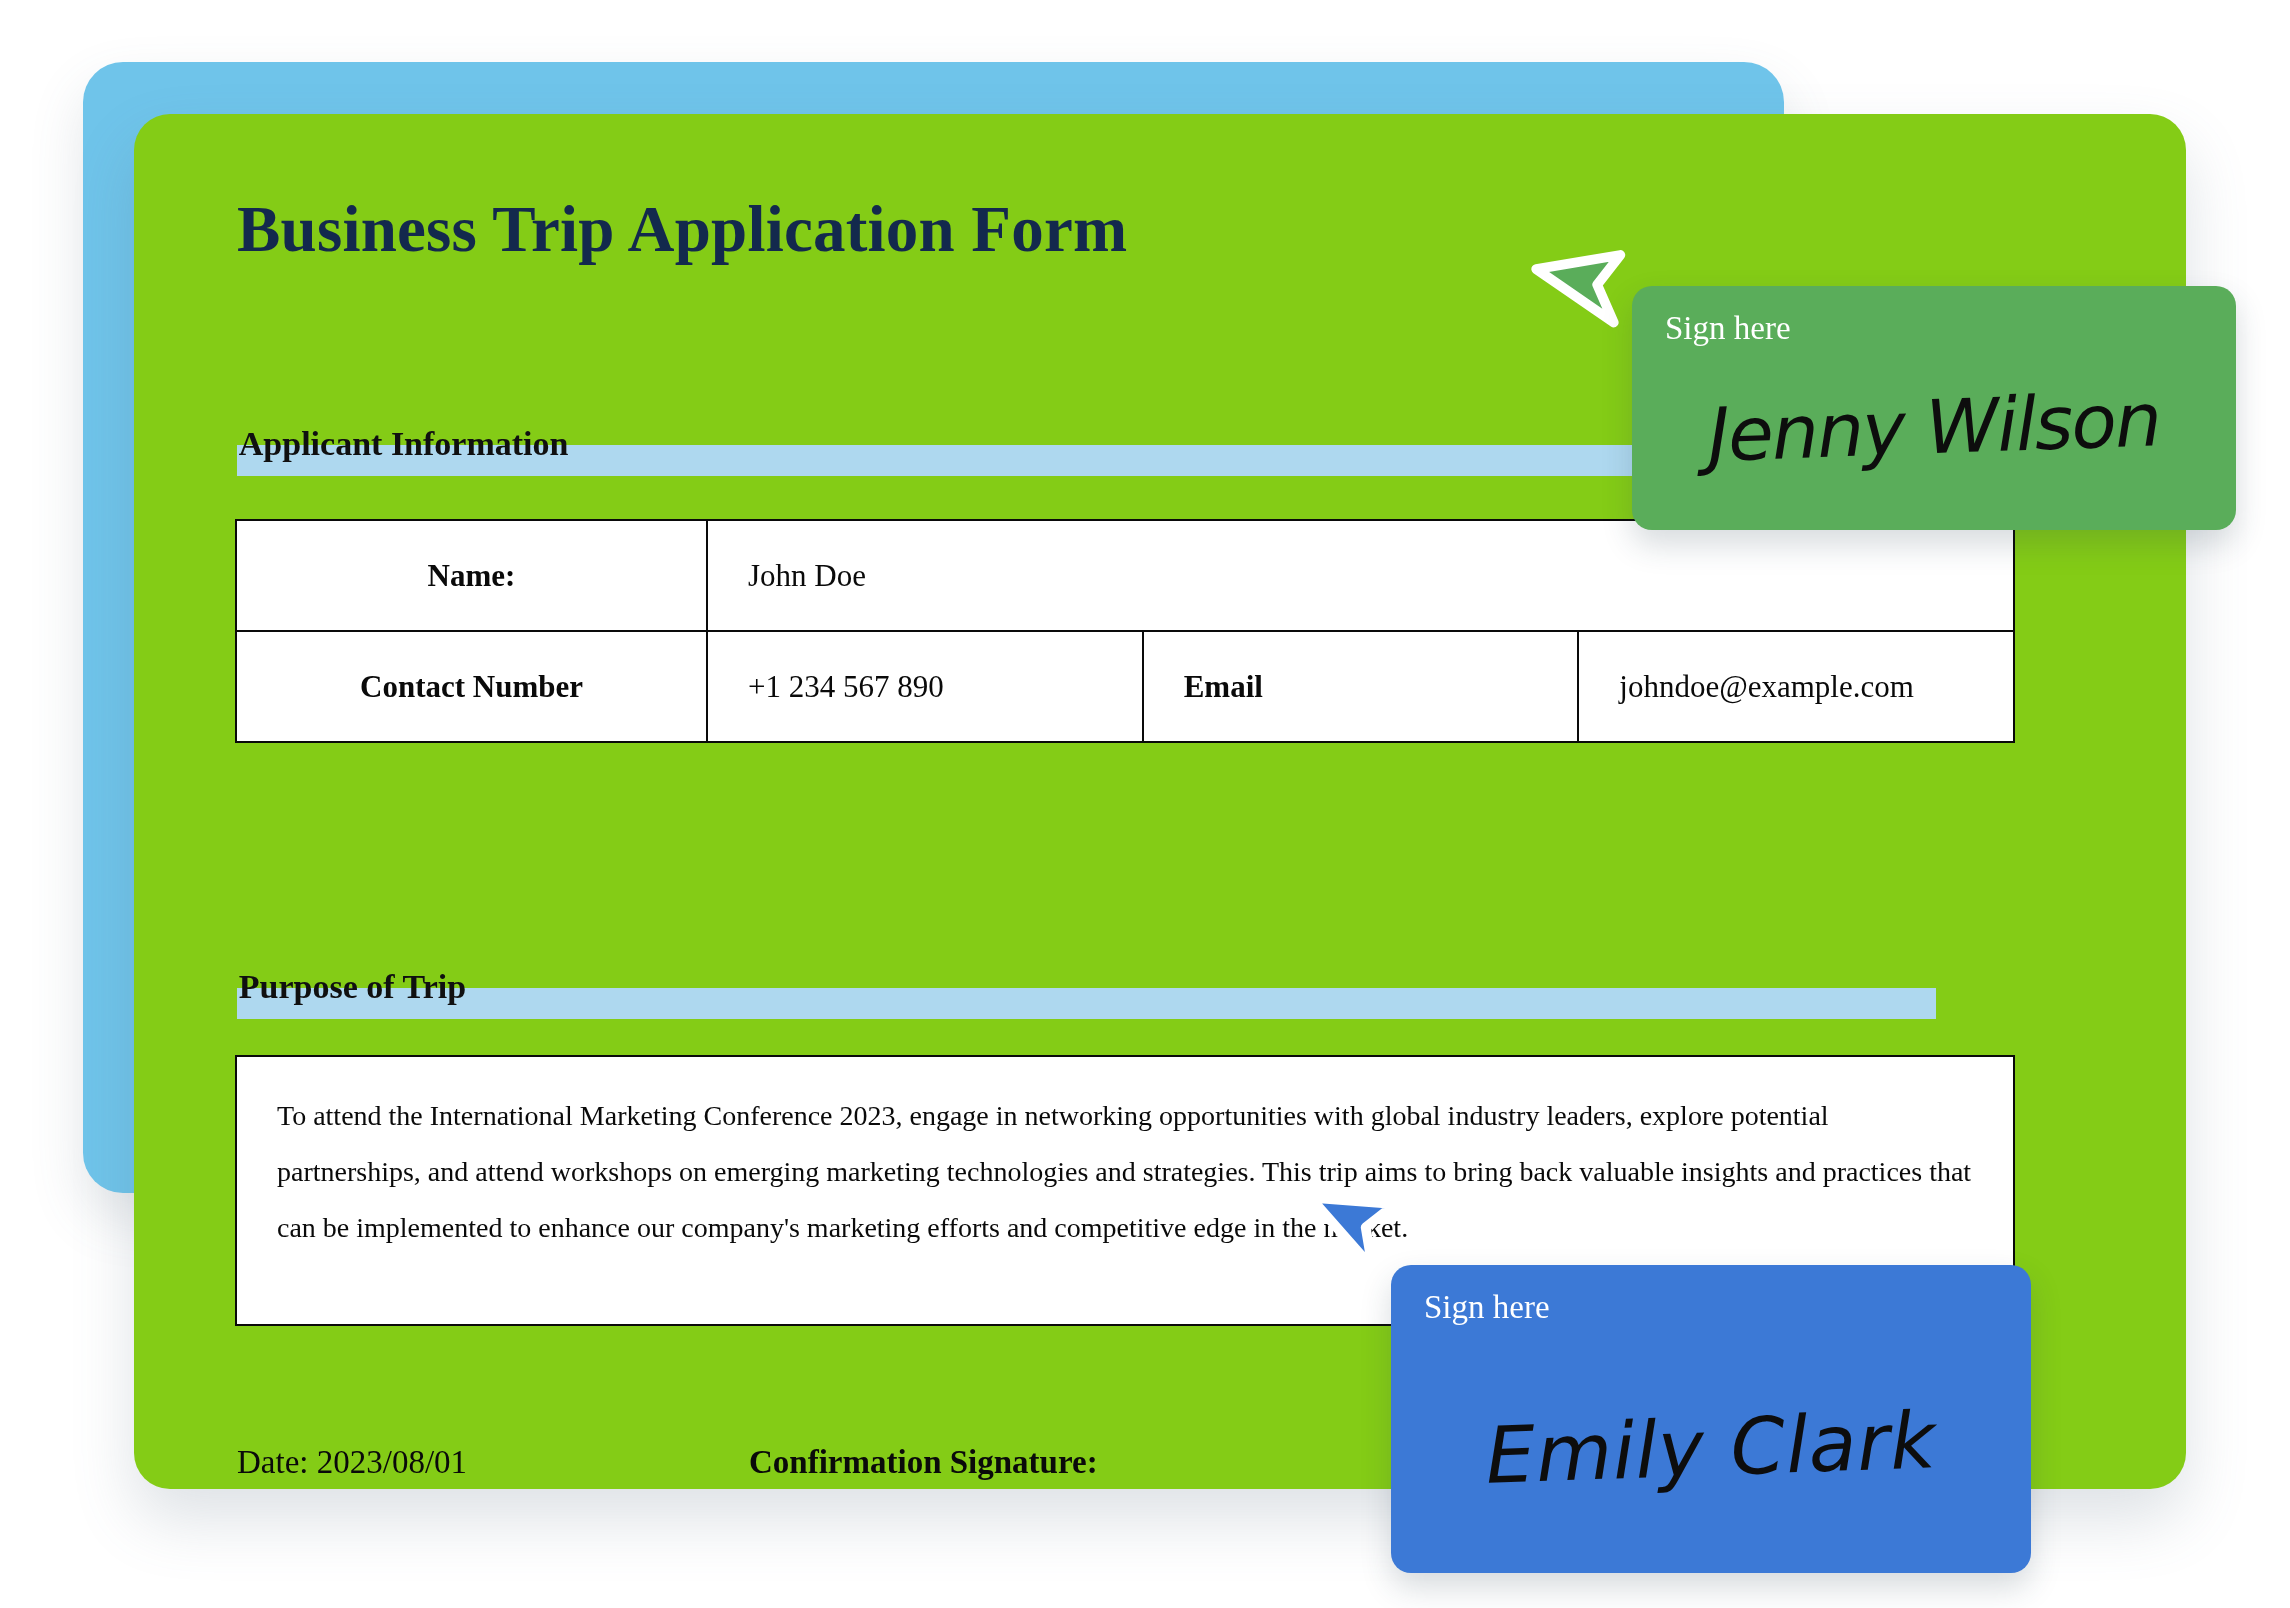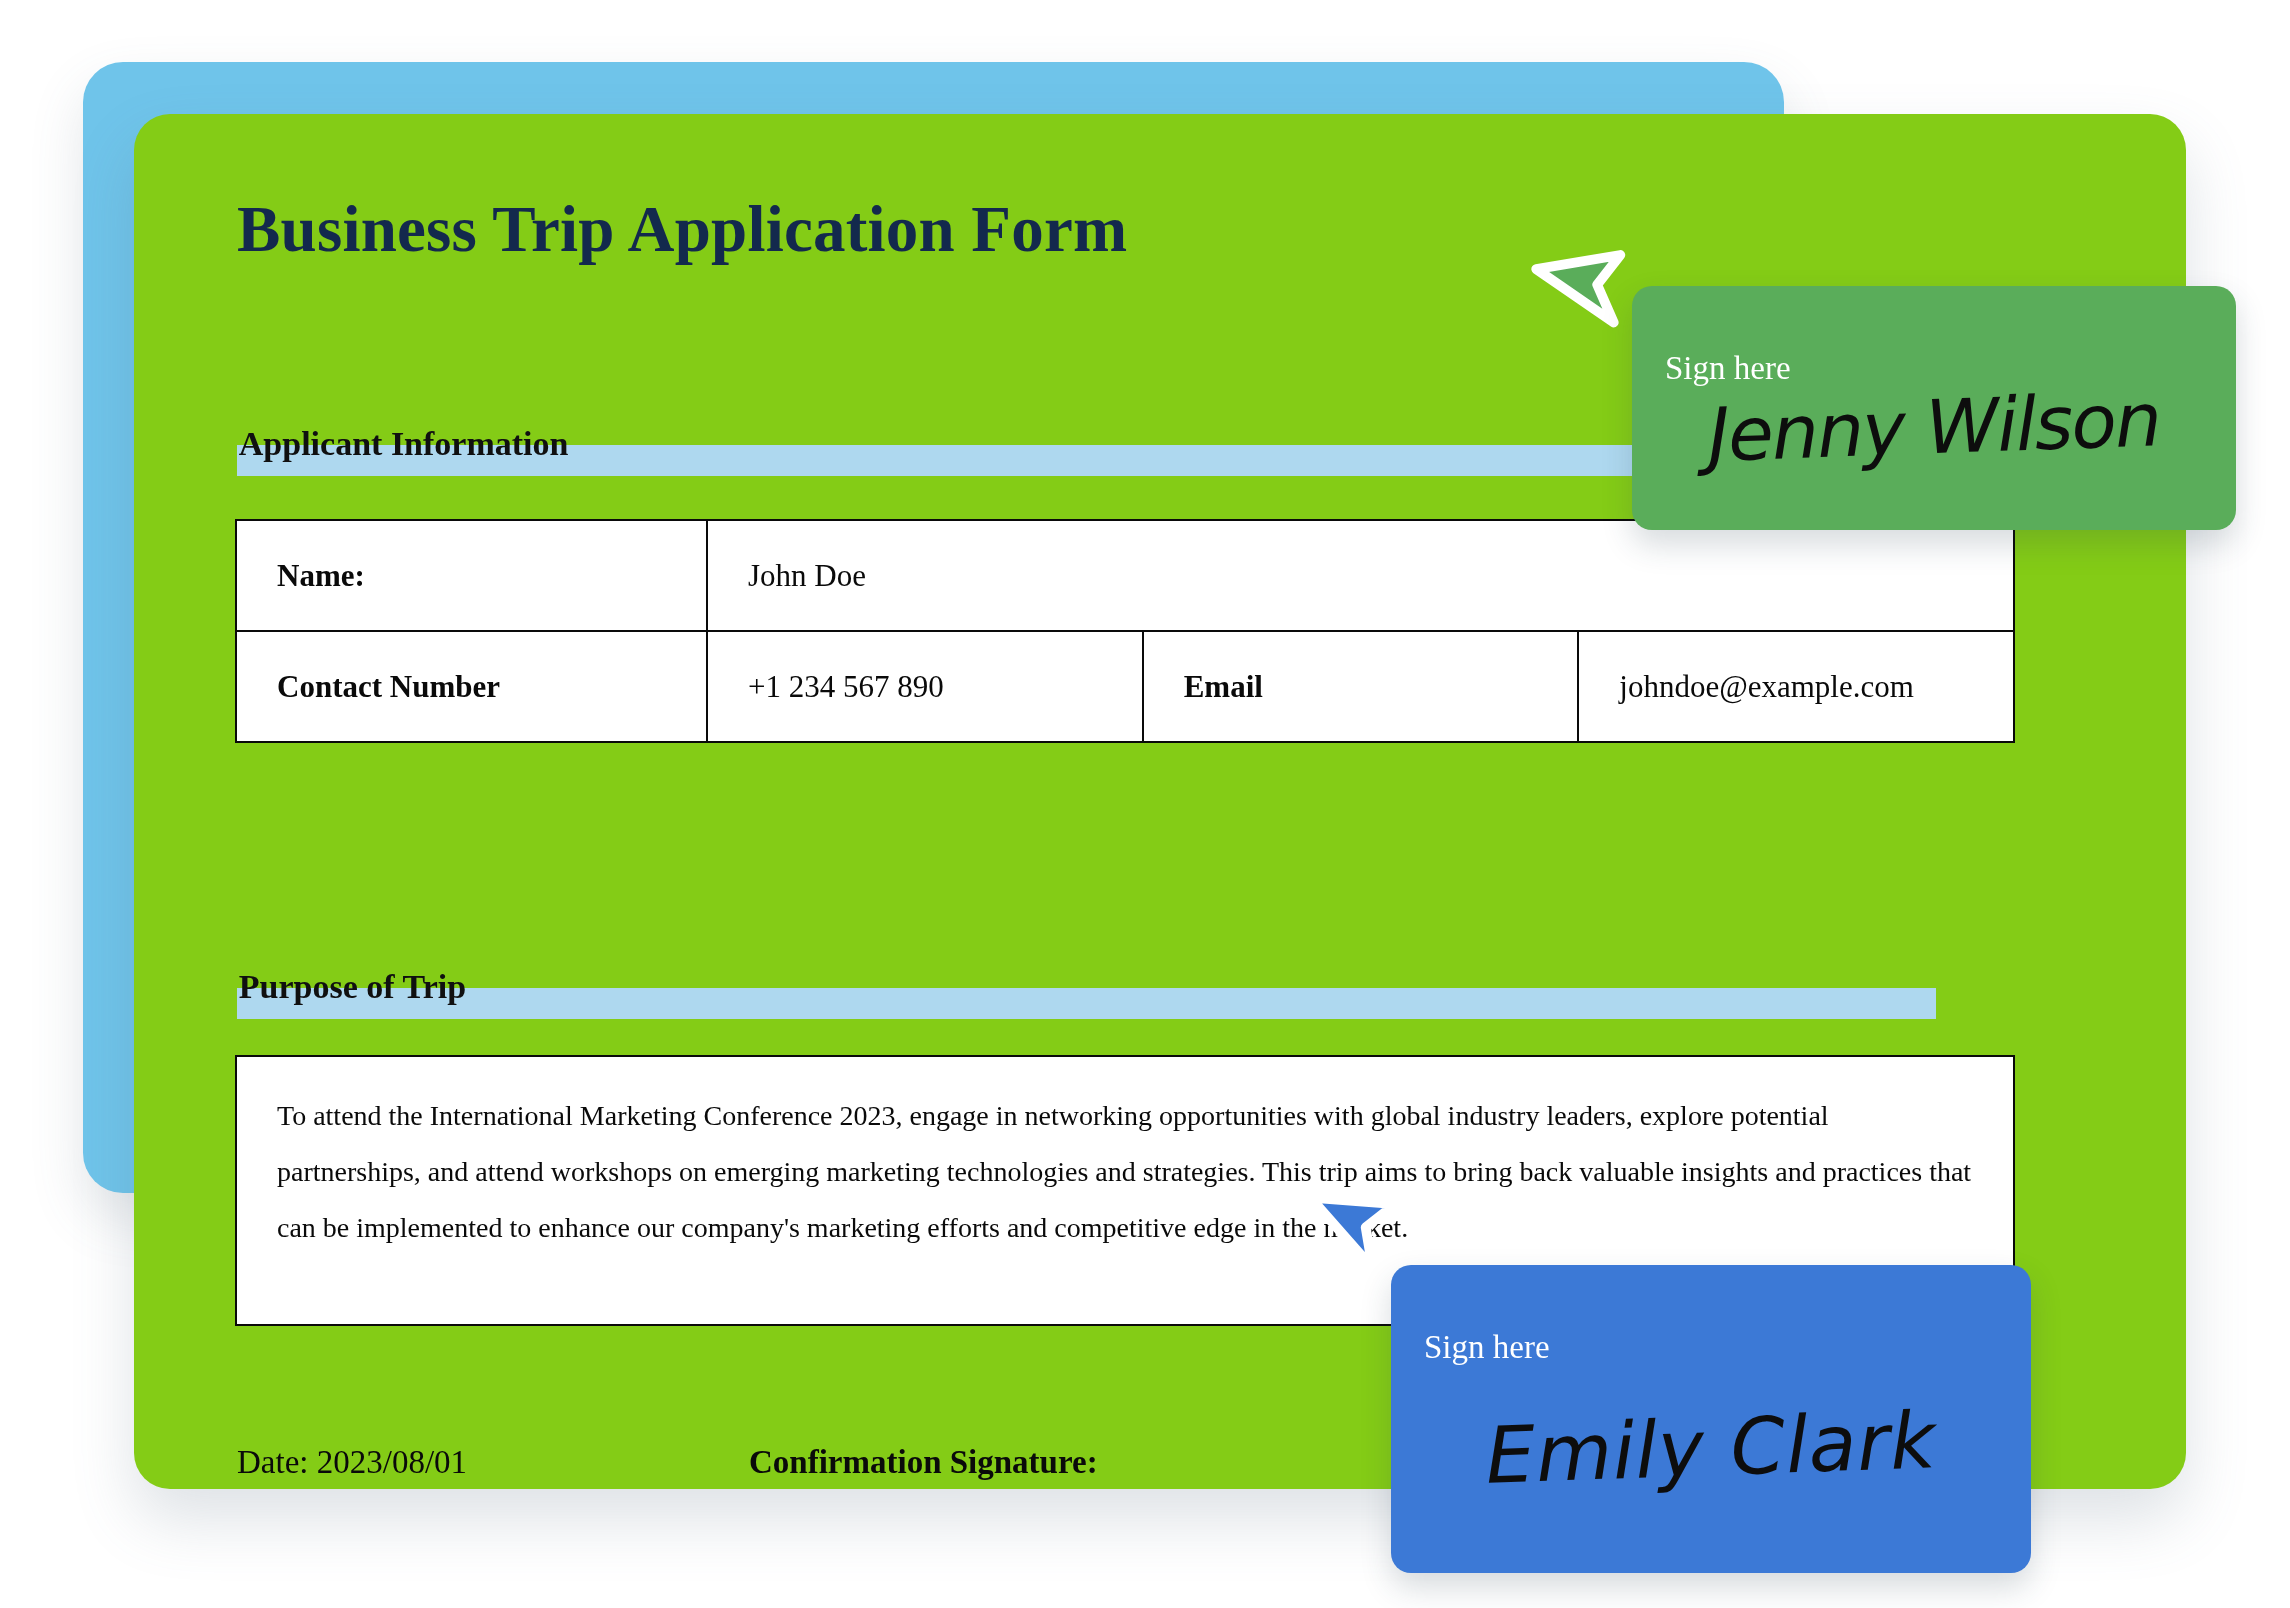--- a/index.html
+++ b/index.html
@@ -110,21 +110,21 @@
     padding: 0 40px;
     font-size: 31px;
     color: #0a0a0a;
     vertical-align: middle;
     background: #ffffff;
     overflow: hidden;
     white-space: nowrap;
   }
   .cell-label { font-weight: 700; }
   .cell-value { font-weight: 400; border-radius: 25px; }
-  .col-label-1 { width: 389px; }
+  .col-label-1 { width: 389px; text-align: center; }
   .col-value-1 { width: 452px; }
   .col-label-2 { width: 351px; }
   .col-value-2 { width: 588px; }
 
   
   .purpose-box {
     position: absolute;
     left: 101px;
     top: 941px;
     width: 1780px;
@@ -174,21 +174,20 @@
     box-shadow: 0 14.5px 31px rgba(40,60,80,0.18);
     overflow: hidden;
   }
   .sign-card .sign-here {
     position: absolute;
     left: 33px;
     top: 23.5px;
     font-size: 33px;
     color: #ffffff;
     white-space: nowrap;
-    margin-top: 40px;
   }
   .sign-card .signature {
     position: absolute;
     left: 0;
     width: 100%;
     text-align: center;
     color: #0d0d0d;
     font-family: "DejaVu Sans", sans-serif;
     font-style: italic;
     font-weight: 400;

